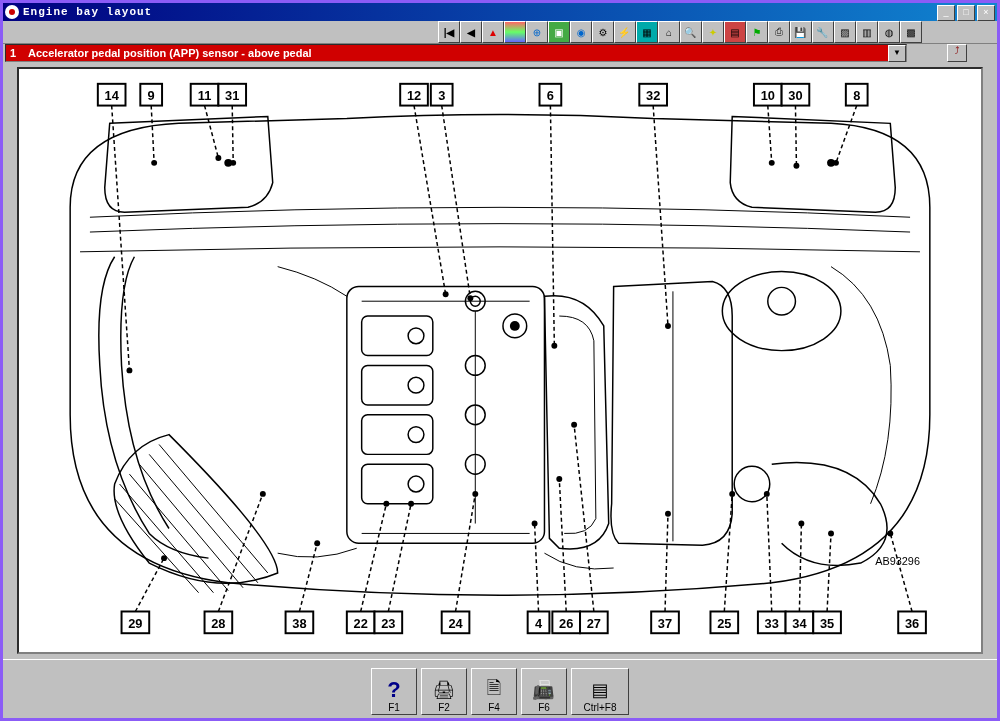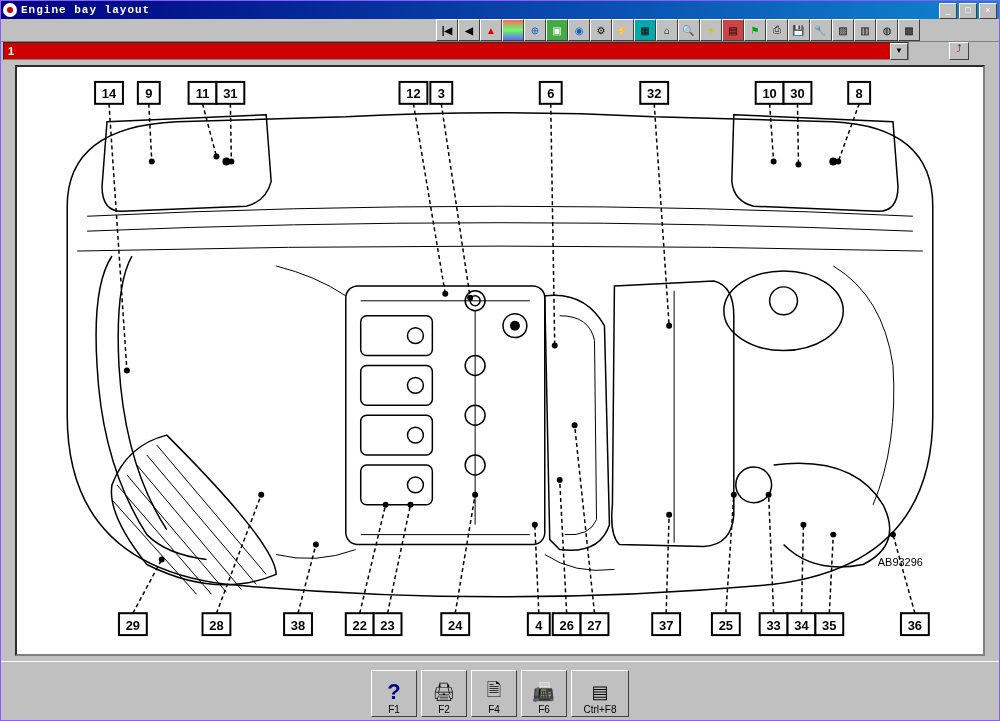--- a/index.html
+++ b/index.html
@@ -1,16 +1,16 @@
 <!DOCTYPE html>
 <html><head>
 <meta charset="utf-8">
 <style>
   html,body{margin:0;padding:0;font-family:"MS Sans Serif",Tahoma,sans-serif;font-size:11px;background:#c0c0c0;overflow:hidden}
-  .window{width:1000px;height:721px;background:#c0c0c0;position:relative;border:1px solid #8b5cf6;box-sizing:border-box}
+  .window{width:1000px;height:721px;background:#c0c0c0;position:relative;border:3px solid #8b5cf6;box-sizing:border-box}
   .titlebar{height:18px;background:linear-gradient(to right,#000080,#1084d0);color:#fff;display:flex;align-items:center;padding:0 2px}
   .titlebar .icon{width:14px;height:14px;background:#fff;border-radius:50%;margin-right:4px;position:relative}
   .titlebar .icon:after{content:"";position:absolute;width:6px;height:6px;background:#c00;border-radius:50%;left:4px;top:4px}
   .titlebar-text{font-weight:bold;font-family:"Courier New",monospace;letter-spacing:1px}
   .wincontrols{position:absolute;right:2px;top:2px;display:flex;gap:2px}
   .winbtn{width:16px;height:14px;background:#c0c0c0;border:1px solid;border-color:#fff #404040 #404040 #fff;font-size:9px;line-height:12px;text-align:center;font-family:Arial}
   .toolbar{height:22px;background:#c0c0c0;border-bottom:1px solid #808080;display:flex;align-items:center;padding-left:435px;gap:0}
   .tbtn{width:20px;height:20px;border:1px solid;border-color:#fff #404040 #404040 #fff;background:#c0c0c0;display:inline-flex;align-items:center;justify-content:center;font-size:10px}
   .tbtn.seek-end{font-weight:bold}
   .redbar{height:16px;background:#d00000;color:#fff;display:flex;align-items:center;padding:0 4px;font-weight:bold;border:1px inset #808080;margin:0 90px 0 2px;position:relative}
@@ -65,20 +65,21 @@
     <div class="tbtn" style="color:#06c">💾</div>
     <div class="tbtn" style="color:#a60">🔧</div>
     <div class="tbtn">▨</div>
     <div class="tbtn">▥</div>
     <div class="tbtn">◍</div>
     <div class="tbtn">▩</div>
   </div>
 
   <div class="redbar">
     <span class="num">1</span>
+    <span>Accelerator pedal position (APP) sensor - above pedal</span>
     <span class="redbar-drop">▼</span>
   </div>
   <div class="rightctl" style="text-align:center;font-size:10px;color:#800">⤴</div>
 
   <div class="diagram-frame">
     <svg class="diagram-svg" viewBox="0 0 970 590">
 
       <g>
         <path class="engine" d="M 50 140 Q 50 60 160 55 L 330 50 Q 485 42 640 50 L 820 55 Q 920 60 920 140 L 920 350 Q 920 500 760 520 Q 485 545 210 520 Q 50 500 50 350 Z"></path>
 

